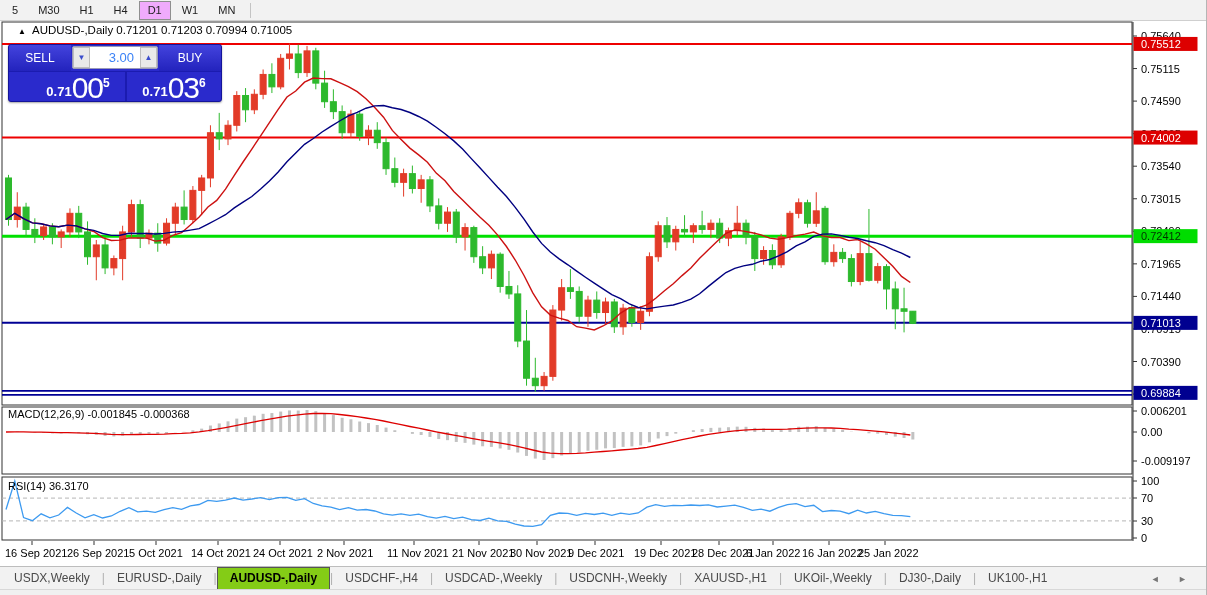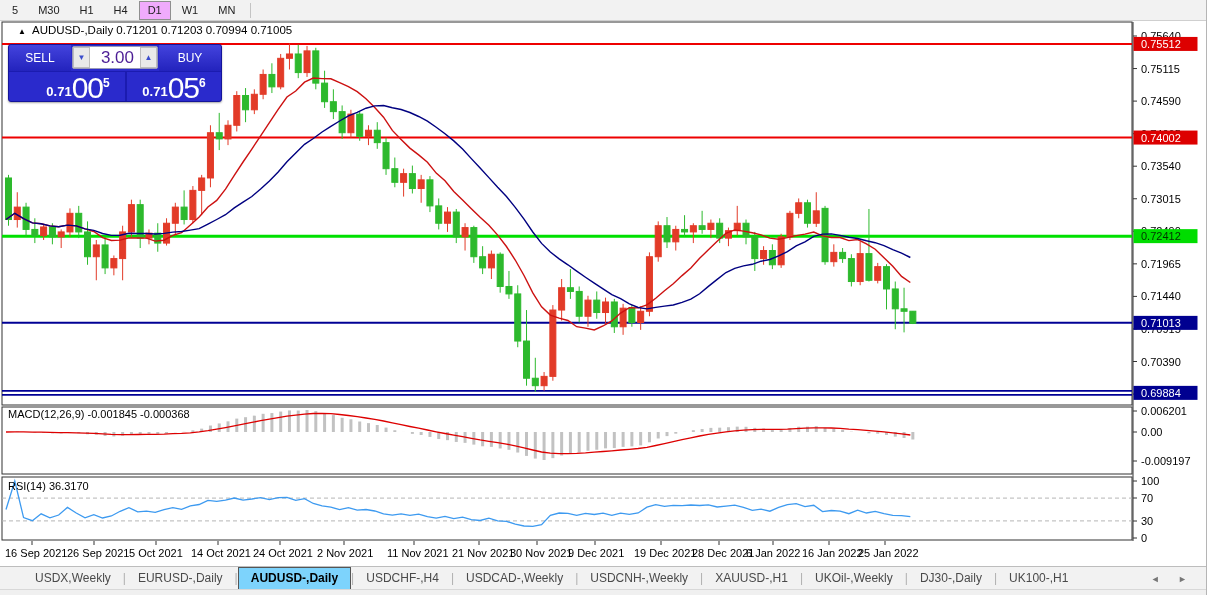--- a/index.html
+++ b/index.html
@@ -19,34 +19,34 @@
   
   .trade-panel{position:absolute;left:8px;top:44px;width:214px;height:58px;border-radius:3px;
                background:#2a2acc;border:1px solid #14149a;overflow:hidden;
                box-shadow:0 1px 2px rgba(0,0,0,.35);}
   .tp-top{display:flex;height:26px;}
   .tp-btn{flex:0 0 62px;background:linear-gradient(#4343dd,#2323bd);color:#fff;font-size:12px;
           display:flex;align-items:center;justify-content:center;cursor:pointer;border:none;}
   .tp-vol{flex:1;display:flex;background:#f0f0f0;border:1px solid #9a9ab8;margin:1px 1px 2px 1px;border-radius:2px;}
   .vol-btn{width:17px;background:#e9e9e9;border:1px solid #bdbdbd;color:#3a4ccc;font-size:8px;
            display:flex;align-items:center;justify-content:center;cursor:pointer;padding:0;}
-  .vol-val{flex:1;background:#fff;font-size:17px;color:#4c1d95;display:flex;align-items:center;
+  .vol-val{flex:1;background:#fff;font-size:13px;color:#3b82f6;display:flex;align-items:center;
            justify-content:flex-end;padding-right:6px;}
   .tp-prices{display:flex;height:32px;border-top:1px solid #1b1bb0;padding-left:22px;}
   .tp-price{flex:1;display:flex;align-items:flex-end;justify-content:center;color:#fff;
             padding-bottom:1px;cursor:pointer;}
   .tp-price.sell{border-right:2px solid #1b1bb0;}
   .pp-small{font-size:13px;font-weight:bold;margin-bottom:3px;}
   .pp-big{font-size:30px;line-height:28px;font-weight:normal;letter-spacing:-1px;text-align:center;}
   .pp-sup{font-size:12px;font-weight:bold;margin-bottom:12px;}
   
   .tabbar{position:absolute;left:0;top:566px;width:1207px;height:23px;background:#f2f2f2;
-          border-top:1px solid #bdbdbd;display:flex;align-items:flex-end;padding-left:23px;font-size:12px;color:#4a4a4a;}
+          border-top:1px solid #bdbdbd;display:flex;align-items:flex-end;padding-left:2px;font-size:12px;color:#4a4a4a;}
   .tab{padding:3px 12px 4px 12px;cursor:pointer;white-space:nowrap;}
-  .tab.active{background:#7dd3fc;border:1px solid #555;border-bottom:none;font-weight:bold;color:#000;}
+  .tab.active{background:#84cc16;border:1px solid #555;border-bottom:none;font-weight:bold;color:#000;}
   .tab-sep{color:#b0b0b0;padding:3px 0 4px 0;}
   .tab-arrows{margin-left:auto;margin-right:12px;color:#777;font-size:9px;letter-spacing:8px;padding-bottom:5px;cursor:pointer;}
   .statusbar{position:absolute;left:0;top:589px;width:1207px;height:6px;background:#f0f0f0;border-top:1px solid #d8d8d8;}
 </style>
 </head>
 <body>
 
 <div class="window">
 
   <div class="toolbar">
@@ -519,21 +519,21 @@
       <button class="tp-btn">BUY</button>
     </div>
     <div class="tp-prices">
       <div class="tp-price sell">
         <span class="pp-small">0.71</span>
           <span class="pp-big">00</span>
           <span class="pp-sup">5</span>
       </div>
       <div class="tp-price">
         <span class="pp-small">0.71</span>
-          <span class="pp-big">05</span>
+          <span class="pp-big">03</span>
           <span class="pp-sup">6</span>
       </div>
     </div>
   </div>
 
   <div class="tabbar">
       <span class="tab">USDX,Weekly</span>
       <span class="tab-sep">|</span>
       <span class="tab">EURUSD-,Daily</span>
       <span class="tab-sep">|</span>

